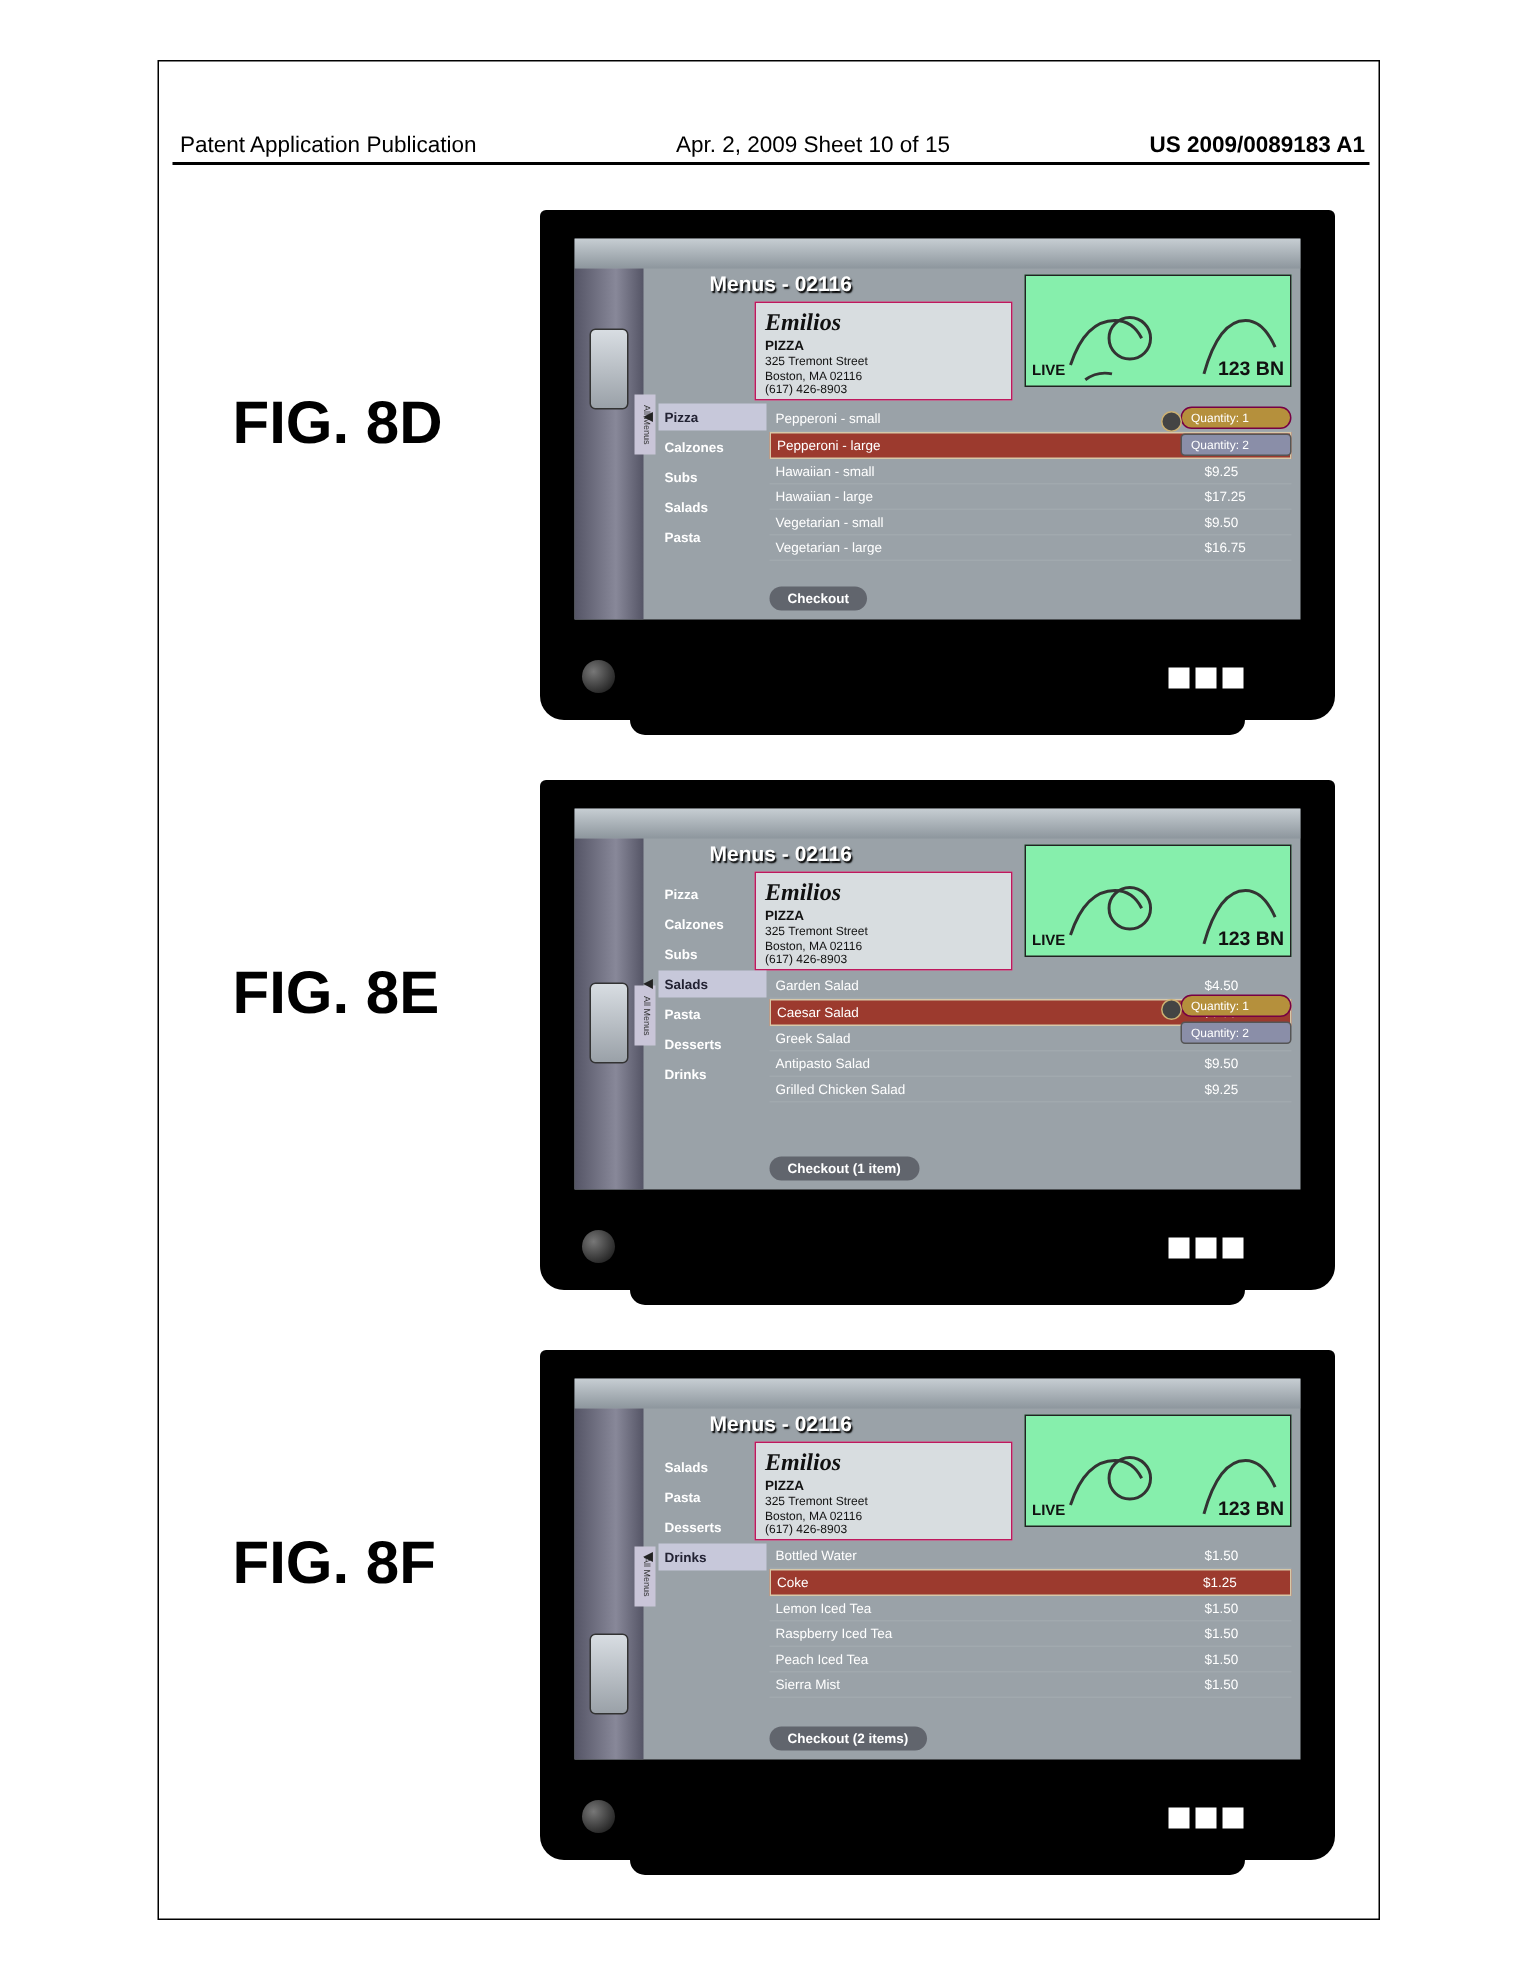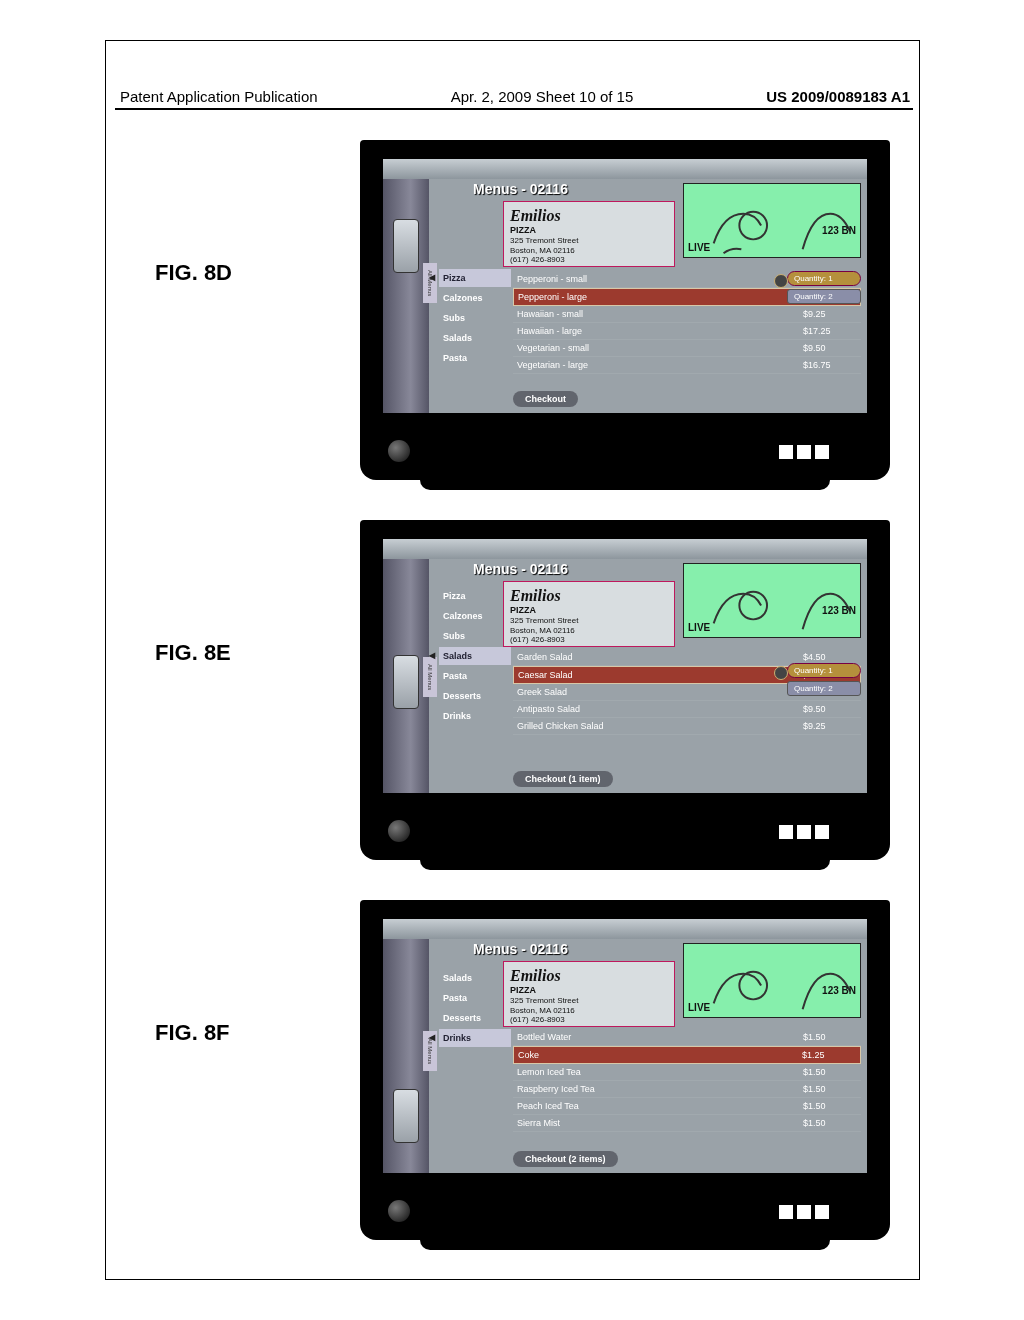--- a/index.html
+++ b/index.html
@@ -31,21 +31,21 @@
   .hrule {
     position: absolute;
     left: 115px; top: 108px;
     width: 798px; height: 2px;
     background: #000;
   }
 
   .fig-label {
     position: absolute;
     font-weight: bold;
-    font-size: 22px;
+    font-size: 40px;
     left: 155px;
   }
 
   .tv {
     position: absolute;
     left: 360px;
     width: 530px;
     height: 340px;
     background: #000;
     border-radius: 4px 4px 16px 16px;
@@ -172,22 +172,22 @@
     width: 178px; height: 75px;
     background: #86efac;
     border: 1px solid #222;
     overflow: hidden;
   }
   .livevideo .live {
     position: absolute; left: 4px; bottom: 4px;
     font-size: 10px; font-weight: bold; color: #111;
   }
   .livevideo .chan {
-    position: absolute; right: 4px; bottom: 21px;
-    font-size: 10px; font-weight: bold; color: #111; margin-top: 26px;
+    position: absolute; right: 4px; bottom: 4px;
+    font-size: 13px; font-weight: bold; color: #111; margin-top: 26px;
   }
   .livevideo svg { position:absolute; left:0; top:0; }
 
   .qtypop {
     position: absolute; right: 6px;
     width: 74px;
     font-size: 8px;
   }
   .qtypop .q1 {
     background: #b5903c; color:#fff;

